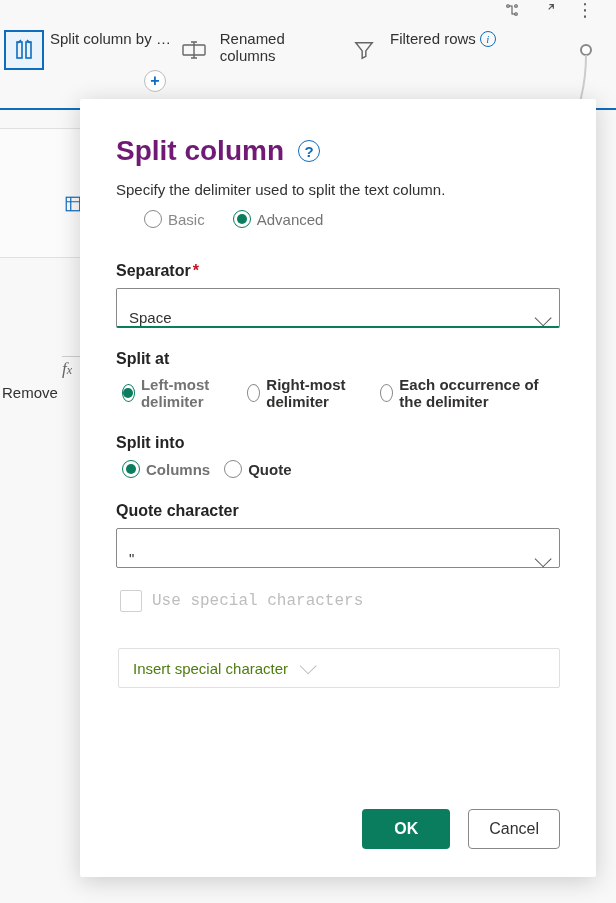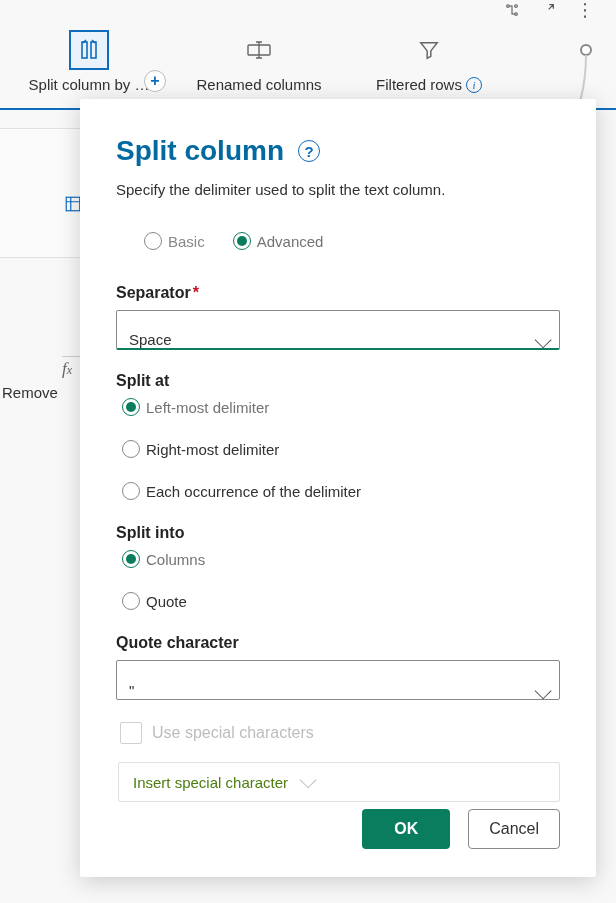--- a/index.html
+++ b/index.html
@@ -34,22 +34,22 @@
       position: absolute;
       top: 30px; left: 0; right: 0;
       display: flex;
       align-items: flex-start;
       padding: 0 4px;
       border-bottom: 2px solid #0f6cbd;
       height: 80px;
     }
     .step {
       display: flex;
-      flex-direction: column;
-      align-items: center;
+      flex-direction: row;
+      align-items: flex-start;
       width: 170px;
       font-size: 15px;
       color: #323130;
       gap: 6px;
     }
     .step-icon-box {
       width: 40px; height: 40px;
       border: 2px solid transparent;
       display: flex; align-items: center; justify-content: center;
     }
@@ -140,37 +140,37 @@
     }
     .modal-header {
       display: flex;
       align-items: center;
       gap: 14px;
       margin-bottom: 14px;
     }
     .modal-title {
       font-size: 28px;
       font-weight: 600;
-      color: #0369a1;
+      color: #701a75;
     }
     .help-circle {
       width: 22px; height: 22px;
       border: 1.5px solid #0f6cbd;
       border-radius: 50%;
       display: inline-flex;
       align-items: center; justify-content: center;
       color: #0f6cbd;
       font-size: 15px;
       font-weight: 600;
       cursor: pointer;
     }
     .modal-subtitle {
       font-size: 15px;
       color: #323130;
-      margin-bottom: 34px;
+      margin-bottom: 12px;
     }
 
     .mode-row {
       display: flex;
       gap: 28px;
       padding-left: 28px;
       margin-bottom: 34px;
     }
     .radio-opt {
       display: flex;
@@ -223,33 +223,35 @@
     .select.accent { border-bottom: 2px solid #0a7d5f; }
     .chev {
       width: 12px; height: 12px;
       border-right: 1.5px solid #555;
       border-bottom: 1.5px solid #555;
       transform: rotate(45deg) translateY(-3px);
     }
 
     .radio-group {
       display: flex;
-      flex-direction: column;
-      gap: 24px;
+      flex-direction: row;
+      gap: 14px;
       padding-left: 6px;
       margin-bottom: 24px;
+      font-weight: bold;
     }
 
     .checkbox-row {
       display: flex;
       align-items: center;
       gap: 10px;
       padding-left: 4px;
-      margin-bottom: 18px;
+      margin-bottom: 36px;
       color: #bdbdbd;
+      font-family: Liberation Mono, monospace;
     }
     .checkbox {
       width: 22px; height: 22px;
       border: 1.5px solid #d0d0d0;
       border-radius: 2px;
     }
     .insert-dropdown {
       height: 40px;
       border: 1px solid #e0e0e0;
       border-radius: 2px;

